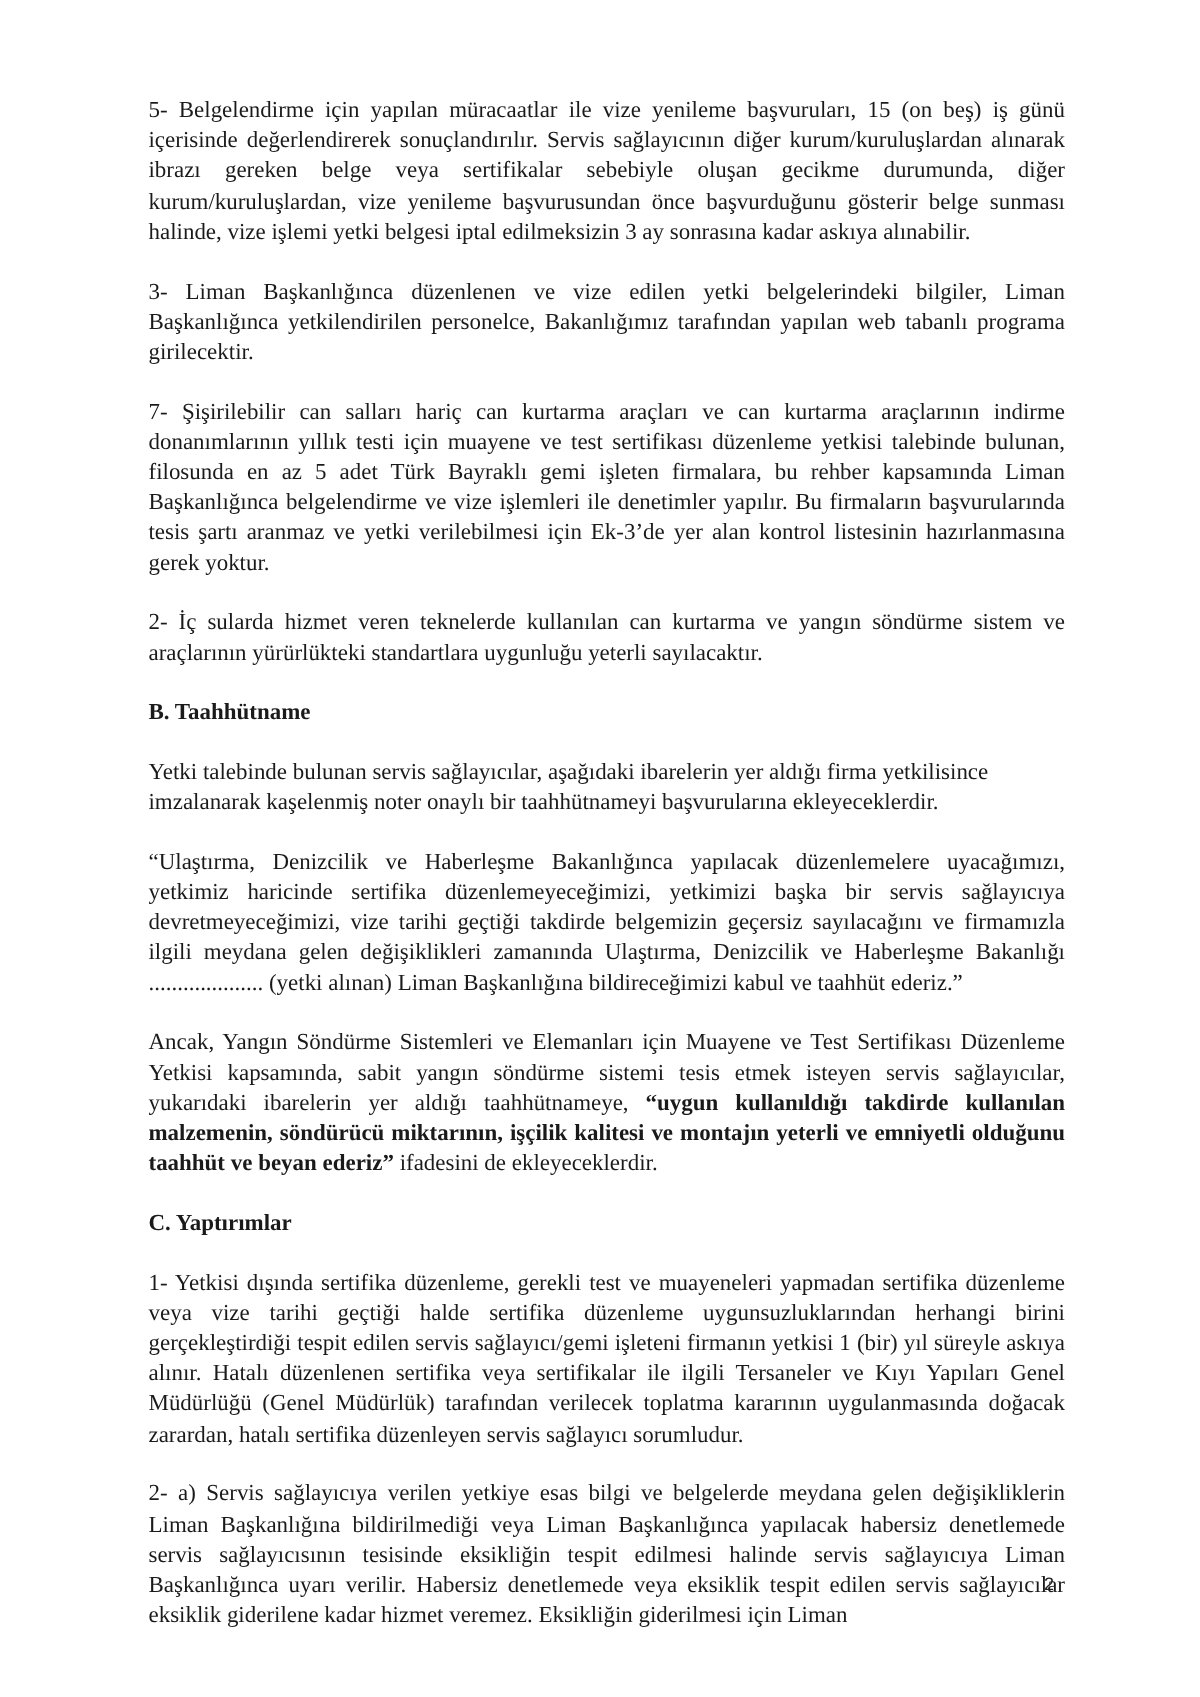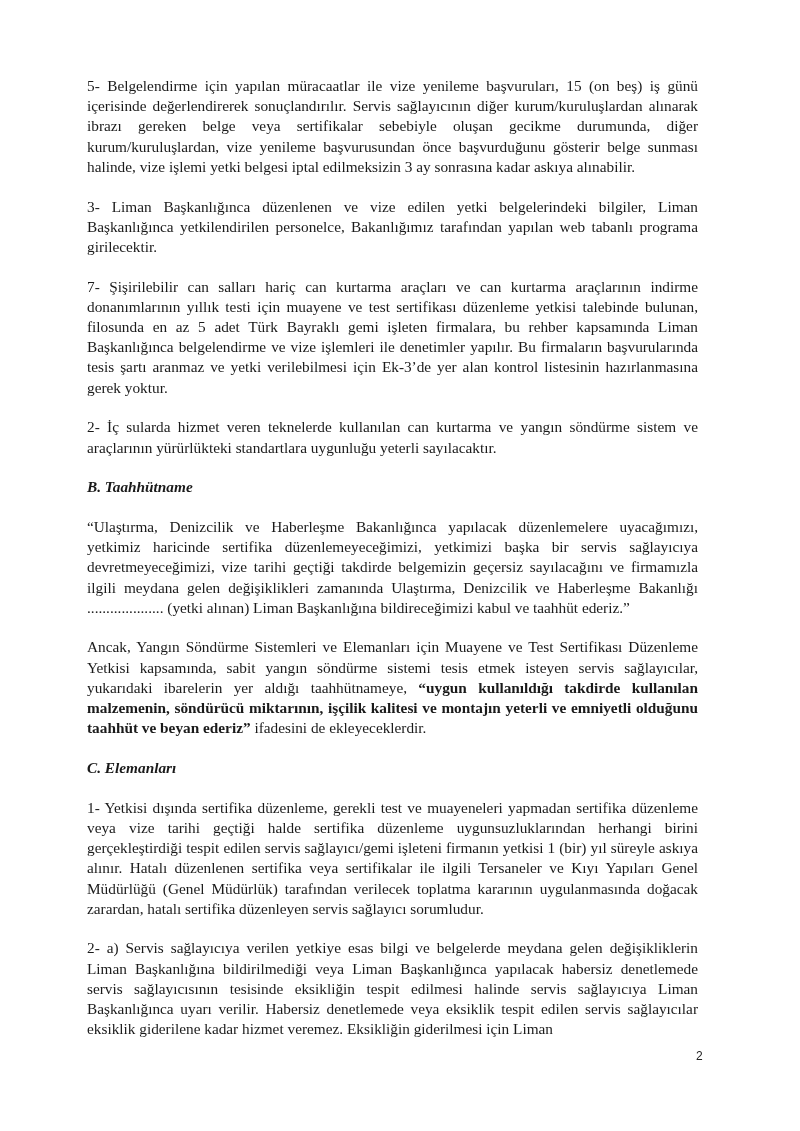--- a/index.html
+++ b/index.html
@@ -10,40 +10,38 @@
   body {
     width: 800px;
     height: 1131px;
     position: relative;
     overflow: hidden;
     font-family: "Liberation Serif", "DejaVu Serif", serif;
     color: #1a1a1a;
   }
   .page {
     position: absolute;
-    left: 87px;
+    left: 99px;
     top: 64px;
     width: 611px;
     font-size: 15.3px;
     line-height: 20.2px;
-    margin-top: 12px;
   }
   .para {
     margin: 0 0 19.5px 0;
     text-align: justify;
     text-justify: inter-word;
   }
   .para.left {
     text-align: left;
   }
   .heading {
     margin: 0 0 19.5px 0;
     font-weight: bold;
     font-size: 15.3px;
-    font-style: italic;
   }
   .bold { font-weight: bold; }
   .page-number {
     position: absolute;
     left: 696px;
     top: 1049px;
     font-family: "Liberation Sans", "DejaVu Sans", sans-serif;
     font-size: 12px;
     color: #222;
   }
@@ -51,21 +49,22 @@
 </head>
 <body>
 
 <div class="page">
   <p class="para">5- Belgelendirme için yapılan müracaatlar ile vize yenileme başvuruları, 15 (on beş) iş günü içerisinde değerlendirerek sonuçlandırılır. Servis sağlayıcının diğer kurum/kuruluşlardan alınarak ibrazı gereken belge veya sertifikalar sebebiyle oluşan gecikme durumunda, diğer kurum/kuruluşlardan, vize yenileme başvurusundan önce başvurduğunu gösterir belge sunması halinde, vize işlemi yetki belgesi iptal edilmeksizin 3 ay sonrasına kadar askıya alınabilir.</p>
   <p class="para">3- Liman Başkanlığınca düzenlenen ve vize edilen yetki belgelerindeki bilgiler, Liman Başkanlığınca yetkilendirilen personelce, Bakanlığımız tarafından yapılan web tabanlı programa girilecektir.</p>
   <p class="para">7- Şişirilebilir can salları hariç can kurtarma araçları ve can kurtarma araçlarının indirme donanımlarının yıllık testi için muayene ve test sertifikası düzenleme yetkisi talebinde bulunan, filosunda en az 5 adet Türk Bayraklı gemi işleten firmalara, bu rehber kapsamında Liman Başkanlığınca belgelendirme ve vize işlemleri ile denetimler yapılır. Bu firmaların başvurularında tesis şartı aranmaz ve yetki verilebilmesi için Ek-3’de yer alan kontrol listesinin hazırlanmasına gerek yoktur.</p>
   <p class="para">2- İç sularda hizmet veren teknelerde kullanılan can kurtarma ve yangın söndürme sistem ve araçlarının yürürlükteki standartlara uygunluğu yeterli sayılacaktır.</p>
 
   <h2 class="heading">B. Taahhütname</h2>
+  <p class="para left">Yetki talebinde bulunan servis sağlayıcılar, aşağıdaki ibarelerin yer aldığı firma yetkilisince imzalanarak kaşelenmiş noter onaylı bir taahhütnameyi başvurularına ekleyeceklerdir.</p>
   <p class="para">“Ulaştırma, Denizcilik ve Haberleşme Bakanlığınca yapılacak düzenlemelere uyacağımızı, yetkimiz haricinde sertifika düzenlemeyeceğimizi, yetkimizi başka bir servis sağlayıcıya devretmeyeceğimizi, vize tarihi geçtiği takdirde belgemizin geçersiz sayılacağını ve firmamızla ilgili meydana gelen değişiklikleri zamanında Ulaştırma, Denizcilik ve Haberleşme Bakanlığı .................... (yetki alınan) Liman Başkanlığına bildireceğimizi kabul ve taahhüt ederiz.”</p>
   <p class="para"><span>Ancak, Yangın Söndürme Sistemleri ve Elemanları için Muayene ve Test Sertifikası Düzenleme Yetkisi kapsamında, sabit yangın söndürme sistemi tesis etmek isteyen servis sağlayıcılar, yukarıdaki ibarelerin yer aldığı taahhütnameye, </span><span class="bold">“uygun kullanıldığı takdirde kullanılan malzemenin, söndürücü miktarının, işçilik kalitesi ve montajın yeterli ve emniyetli olduğunu taahhüt ve beyan ederiz”</span><span> ifadesini de ekleyeceklerdir.</span></p>
 
-  <h2 class="heading">C. Elemanları</h2>
+  <h2 class="heading">C. Yaptırımlar</h2>
   <p class="para">1- Yetkisi dışında sertifika düzenleme, gerekli test ve muayeneleri yapmadan sertifika düzenleme veya vize tarihi geçtiği halde sertifika düzenleme uygunsuzluklarından herhangi birini gerçekleştirdiği tespit edilen servis sağlayıcı/gemi işleteni firmanın yetkisi 1 (bir) yıl süreyle askıya alınır. Hatalı düzenlenen sertifika veya sertifikalar ile ilgili Tersaneler ve Kıyı Yapıları Genel Müdürlüğü (Genel Müdürlük) tarafından verilecek toplatma kararının uygulanmasında doğacak zarardan, hatalı sertifika düzenleyen servis sağlayıcı sorumludur.</p>
   <p class="para">2- a) Servis sağlayıcıya verilen yetkiye esas bilgi ve belgelerde meydana gelen değişikliklerin Liman Başkanlığına bildirilmediği veya Liman Başkanlığınca yapılacak habersiz denetlemede servis sağlayıcısının tesisinde eksikliğin tespit edilmesi halinde servis sağlayıcıya Liman Başkanlığınca uyarı verilir. Habersiz denetlemede veya eksiklik tespit edilen servis sağlayıcılar eksiklik giderilene kadar hizmet veremez. Eksikliğin giderilmesi için Liman</p>
 </div>
 
 <div class="page-number">2</div>
 
 </body></html>

